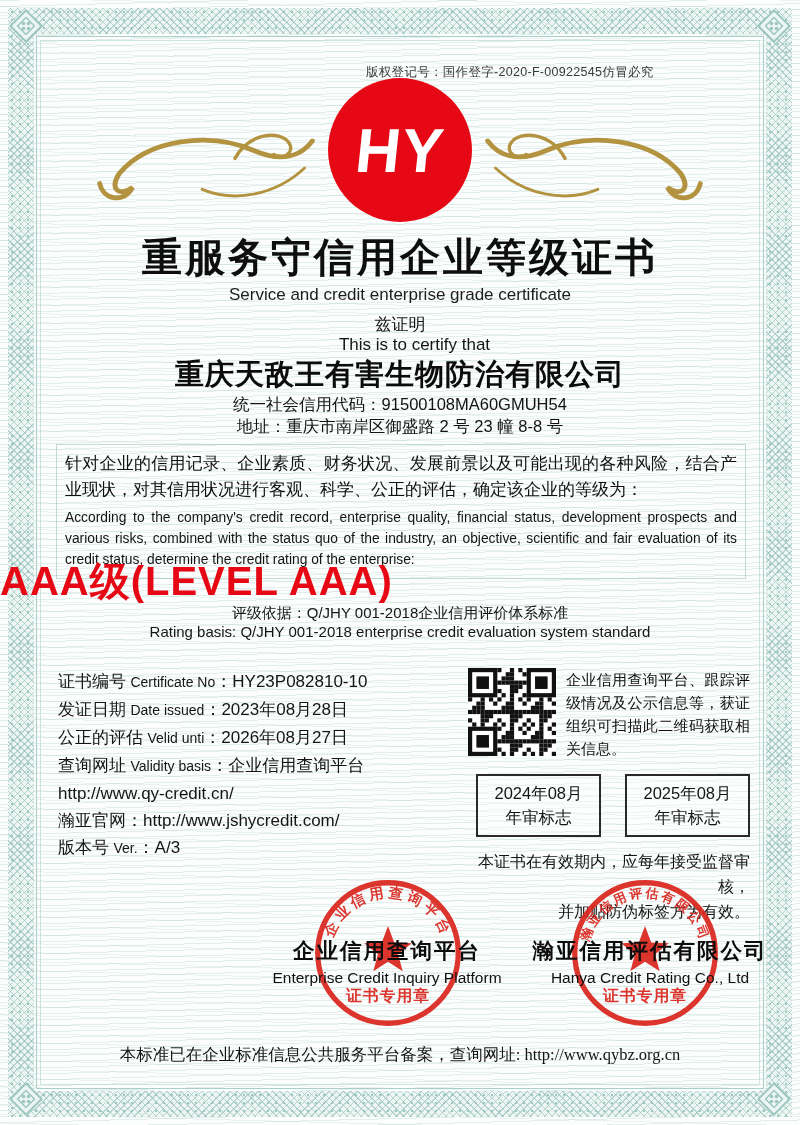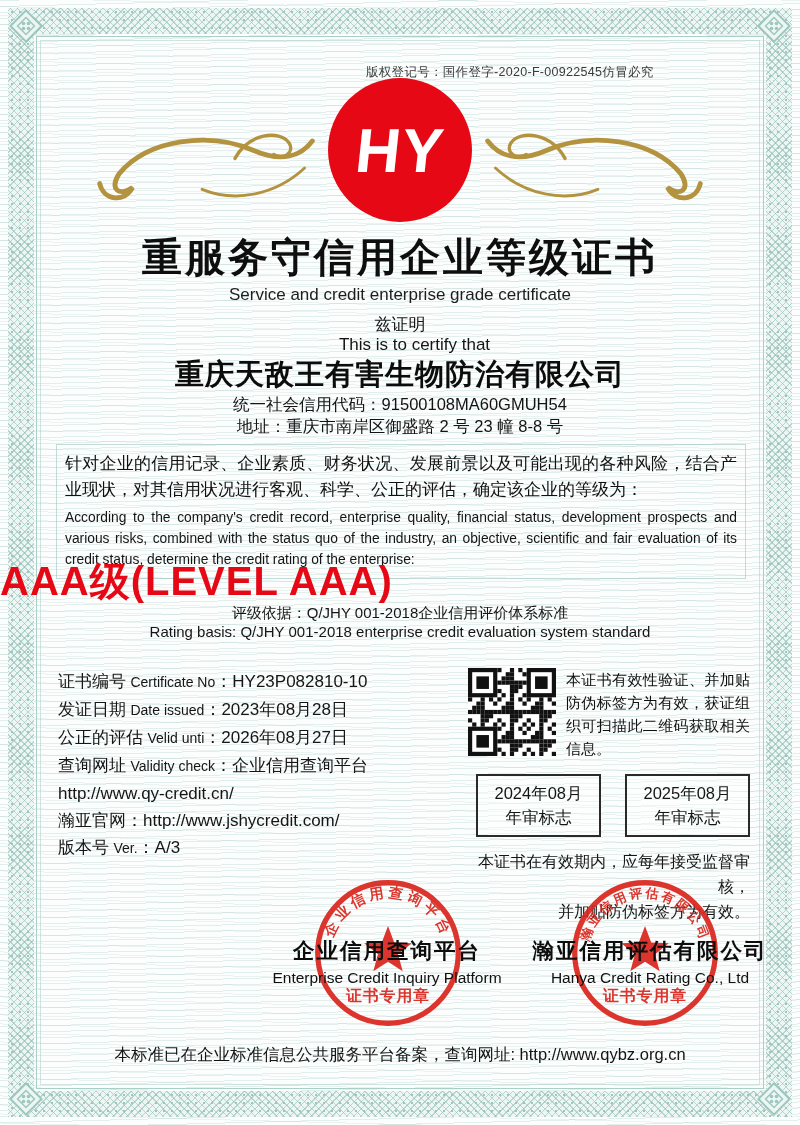--- a/index.html
+++ b/index.html
@@ -70,21 +70,21 @@
   .validity-note{margin-top:12px;text-align:right;font-size:16px;line-height:25px;}
   
   .seal{position:absolute;width:154px;height:154px;opacity:.92;}
   .seal-left{left:311px;top:876px;} .seal-right{left:568px;top:876px;}
   .org{position:absolute;text-align:center;}
   .org-left{left:243px;top:936px;width:288px;}
   .org-right{left:498px;top:936px;width:304px;}
   .org-zh{font-size:21.5px;font-weight:bold;letter-spacing:2px;color:#0d0d0d;}
   .org-en{font-size:15.5px;margin-top:4px;color:#101010;}
   
-  .footer{position:absolute;top:1044px;left:0;right:0;text-align:center;font-size:16.5px;color:#141414;}
+  .footer{position:absolute;top:1044px;left:0;right:0;text-align:center;font-size:16.5px;color:#141414;font-family:Liberation Serif, serif;}
 </style>
 </head>
 <body>
 
 <div class="page">
 
   <div class="band band-top"></div>
   <div class="band band-bottom"></div>
   <div class="band band-left"></div>
   <div class="band band-right"></div>
@@ -160,21 +160,21 @@
   </div>
   <div class="level">AAA级(LEVEL AAA)</div>
   <div class="basis-zh">评级依据：Q/JHY 001-2018企业信用评价体系标准</div>
   <div class="basis-en">Rating basis: Q/JHY 001-2018 enterprise credit evaluation system standard</div>
 
   <div class="details">
     <div class="d-left">
       <div class="detail-row"><span class="dzh">证书编号</span> <span class="den">Certificate No</span><span class="dzh">：</span><span class="dval">HY23P082810-10</span></div>
       <div class="detail-row"><span class="dzh">发证日期</span> <span class="den">Date issued</span><span class="dzh">：</span><span class="dval">2023年08月28日</span></div>
       <div class="detail-row"><span class="dzh">公正的评估</span> <span class="den">Velid unti</span><span class="dzh">：</span><span class="dval">2026年08月27日</span></div>
-      <div class="detail-row"><span class="dzh">查询网址</span> <span class="den">Validity check</span><span class="dzh">：</span><span class="dval">企业信用查询平台</span></div>
+      <div class="detail-row"><span class="dzh">查询网址</span> <span class="den">Validity basis</span><span class="dzh">：</span><span class="dval">企业信用查询平台</span></div>
       <div class="detail-row"><span class="dval">http://www.qy-credit.cn/</span></div>
       <div class="detail-row"><span class="dzh">瀚亚官网</span><span class="dzh">：</span><span class="dval">http://www.jshycredit.com/</span></div>
       <div class="detail-row"><span class="dzh">版本号</span> <span class="den">Ver.</span><span class="dzh">：</span><span class="dval">A/3</span></div>
     </div>
     <div class="d-right">
       <div class="qr-row">
         <div class="qr-box">
             <svg viewBox="0 0 84 84">
               <rect x="28" y="0" width="4" height="4" fill="#111"></rect>
               <rect x="40" y="0" width="4" height="4" fill="#111"></rect>
@@ -330,21 +330,21 @@
               <rect x="4" y="4" width="20" height="20" fill="#fff"></rect>
               <rect x="8" y="8" width="12" height="12" fill="#111"></rect>
               <rect x="56" y="0" width="28" height="28" fill="#111"></rect>
               <rect x="60" y="4" width="20" height="20" fill="#fff"></rect>
               <rect x="64" y="8" width="12" height="12" fill="#111"></rect>
               <rect x="0" y="56" width="28" height="28" fill="#111"></rect>
               <rect x="4" y="60" width="20" height="20" fill="#fff"></rect>
               <rect x="8" y="64" width="12" height="12" fill="#111"></rect>
             </svg>
           </div>
-        <div class="qr-note">本证书有效性验证、并加贴防伪标签方为有效，获证组织可扫描此二维码获取相关信息。</div>
+        <div class="qr-note">企业信用查询平台、跟踪评级情况及公示信息等，获证组织可扫描此二维码获取相关信息。</div>
       </div>
       <div class="review-row">
         <div class="review-box">
           <div>2024年08月</div>
           <div>年审标志</div>
         </div>
         <div class="review-box">
           <div>2025年08月</div>
           <div>年审标志</div>
         </div>

